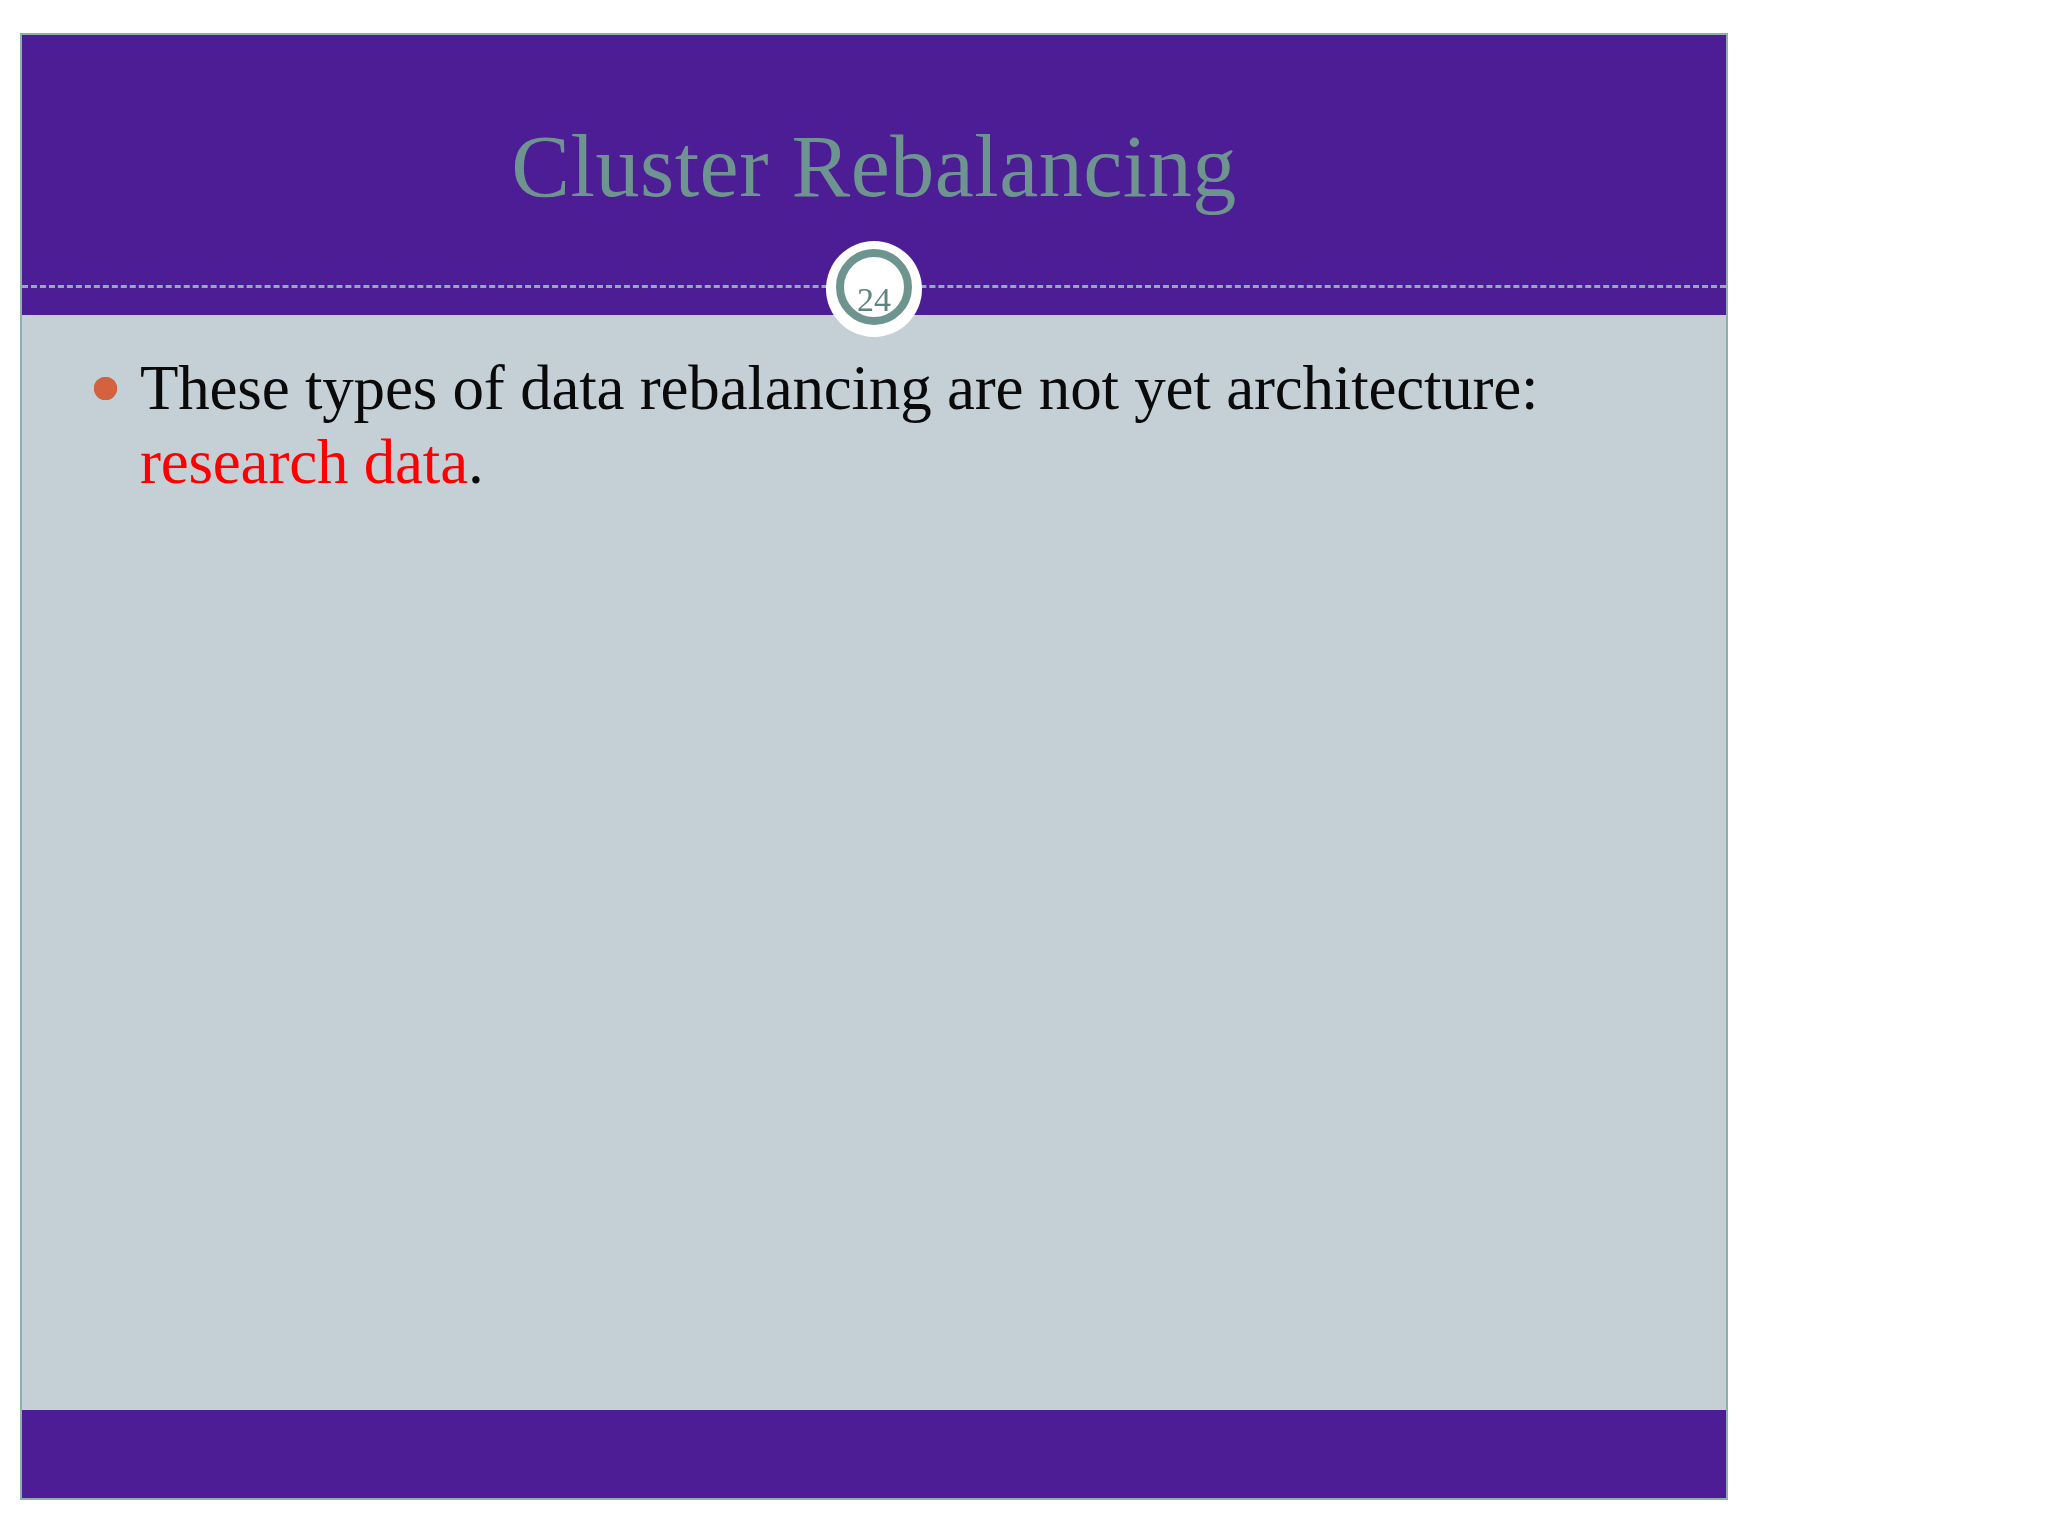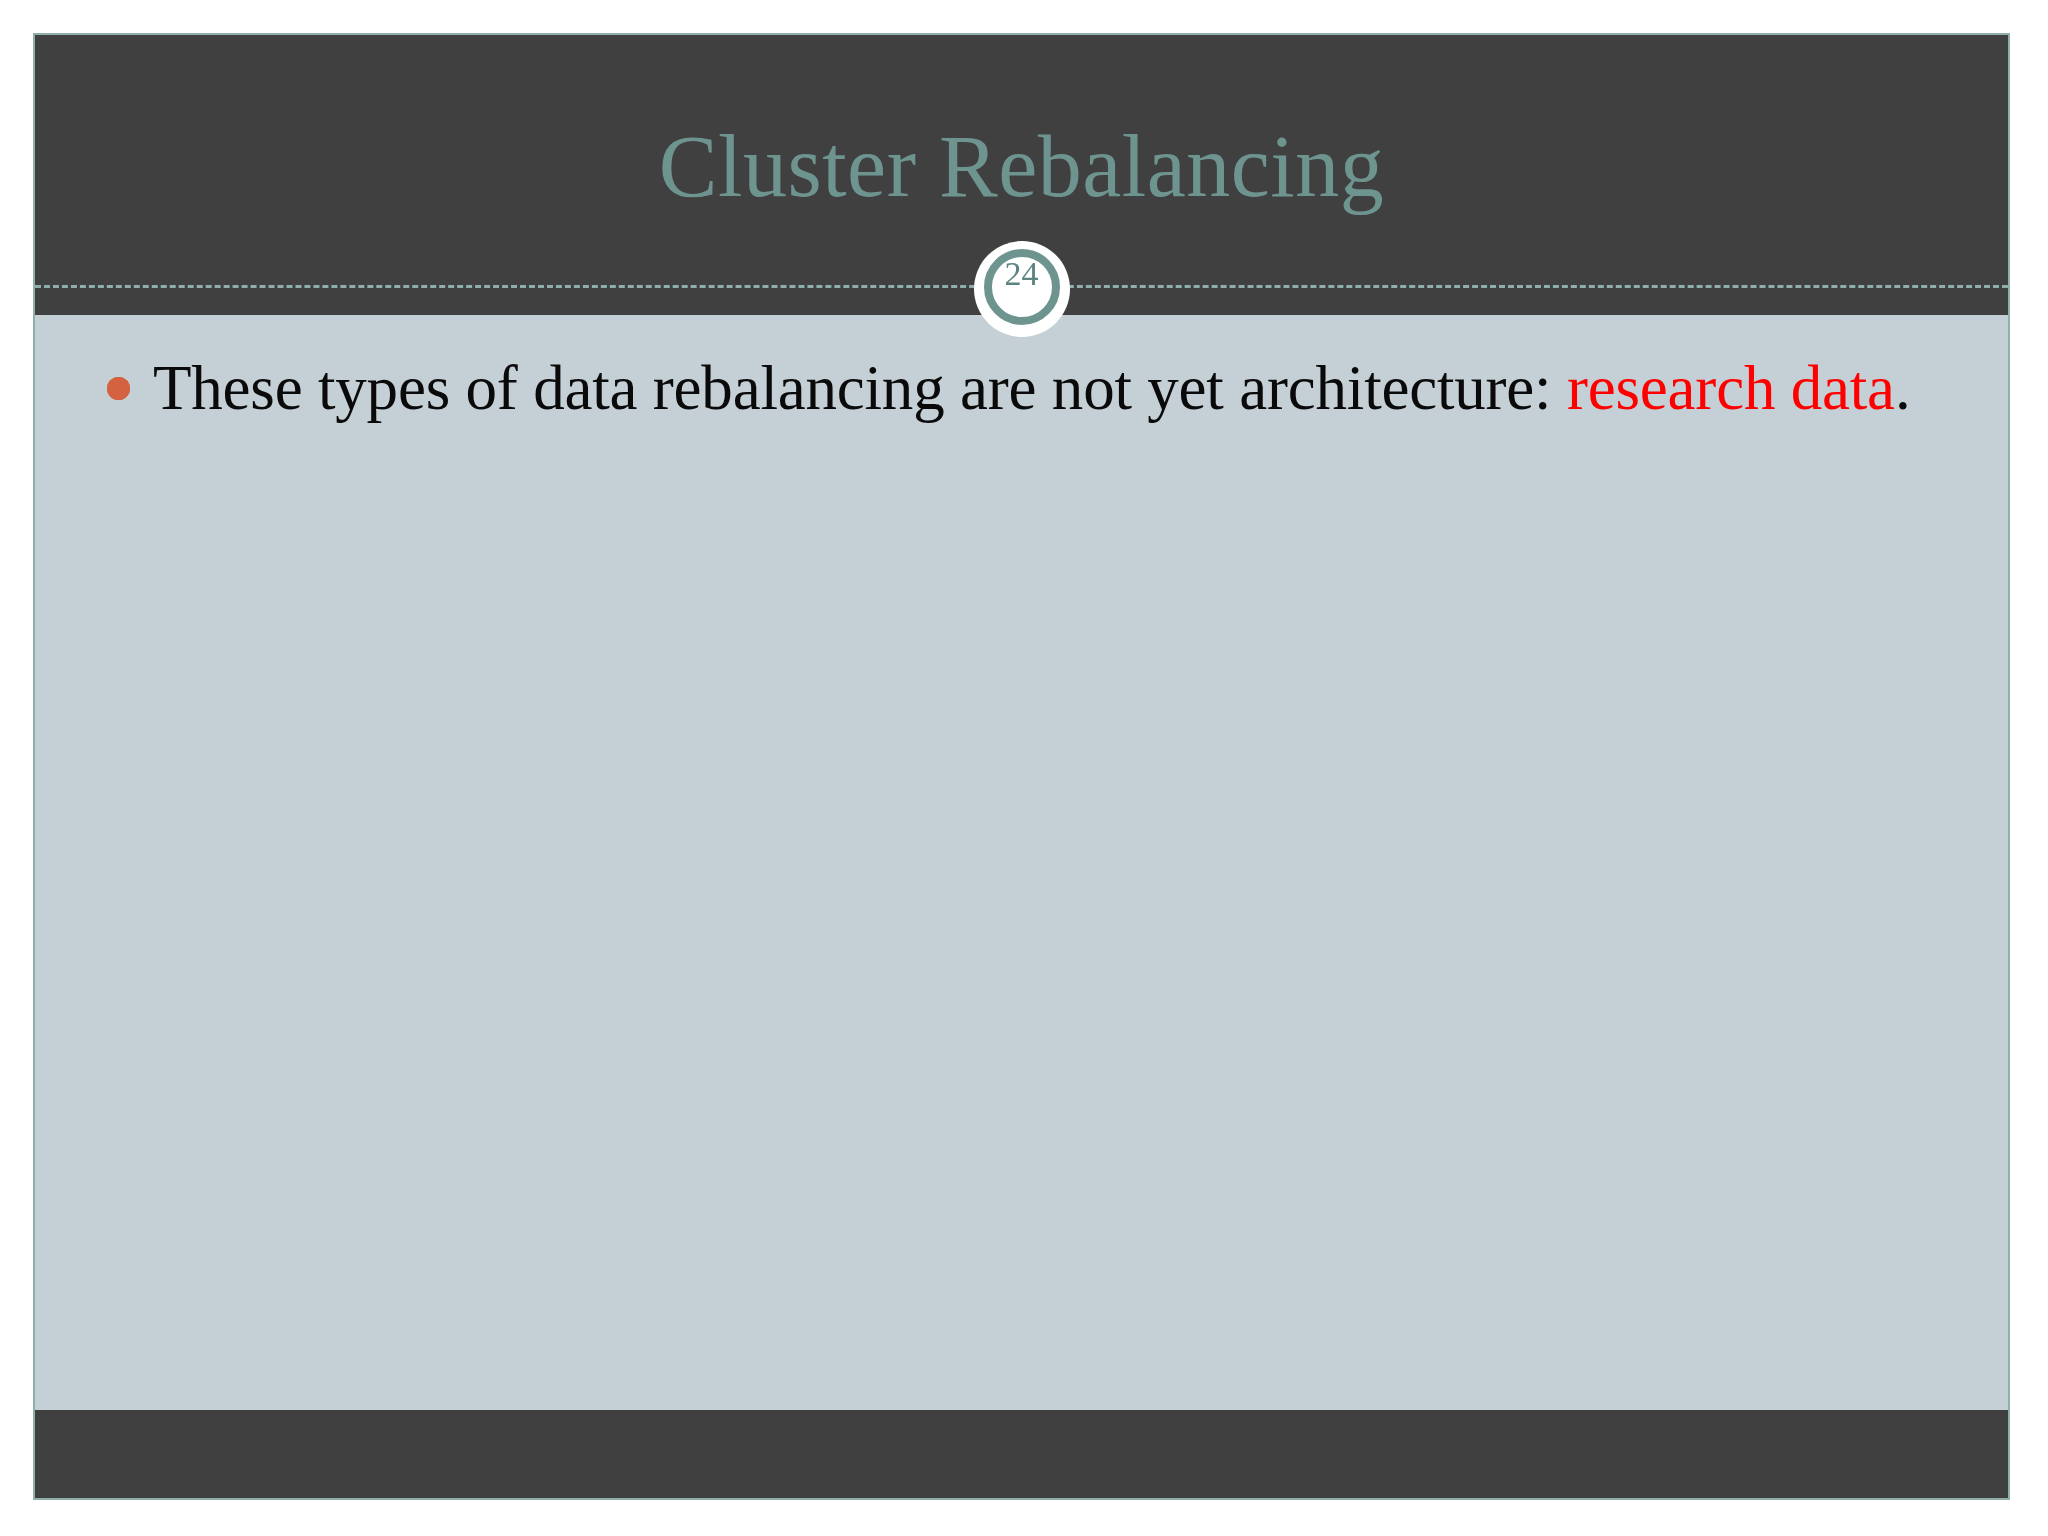--- a/index.html
+++ b/index.html
@@ -11,25 +11,25 @@
   body {
     width: 2048px;
     height: 1536px;
     overflow: hidden;
     font-family: "Liberation Serif", "DejaVu Serif", serif;
   }
 
   
   .slide {
     position: absolute;
-    left: 33px;
+    left: 20px;
     top: 33px;
-    width: 1977px;
+    width: 1708px;
     height: 1467px;
-    background: #404040;
+    background: #4c1d95;
     border: 2px solid #8FAFAB;
     box-sizing: border-box;
     overflow: hidden;
   }
 
   
   .title-band {
     position: absolute;
     left: 0;
     top: 0;
@@ -67,21 +67,21 @@
     left: 50%;
     top: 214px;
     transform: translateX(-50%);
     width: 76px;
     height: 76px;
     border-radius: 50%;
     background: #ffffff;
     border: 8px solid #6E9490;
     box-sizing: border-box;
     display: flex;
-    align-items: flex-start;
+    align-items: flex-end;
     justify-content: center;
     z-index: 5;
   }
   .page-badge-ring {
     position: absolute;
     left: 50%;
     top: 206px;
     transform: translateX(-50%);
     width: 96px;
     height: 96px;

